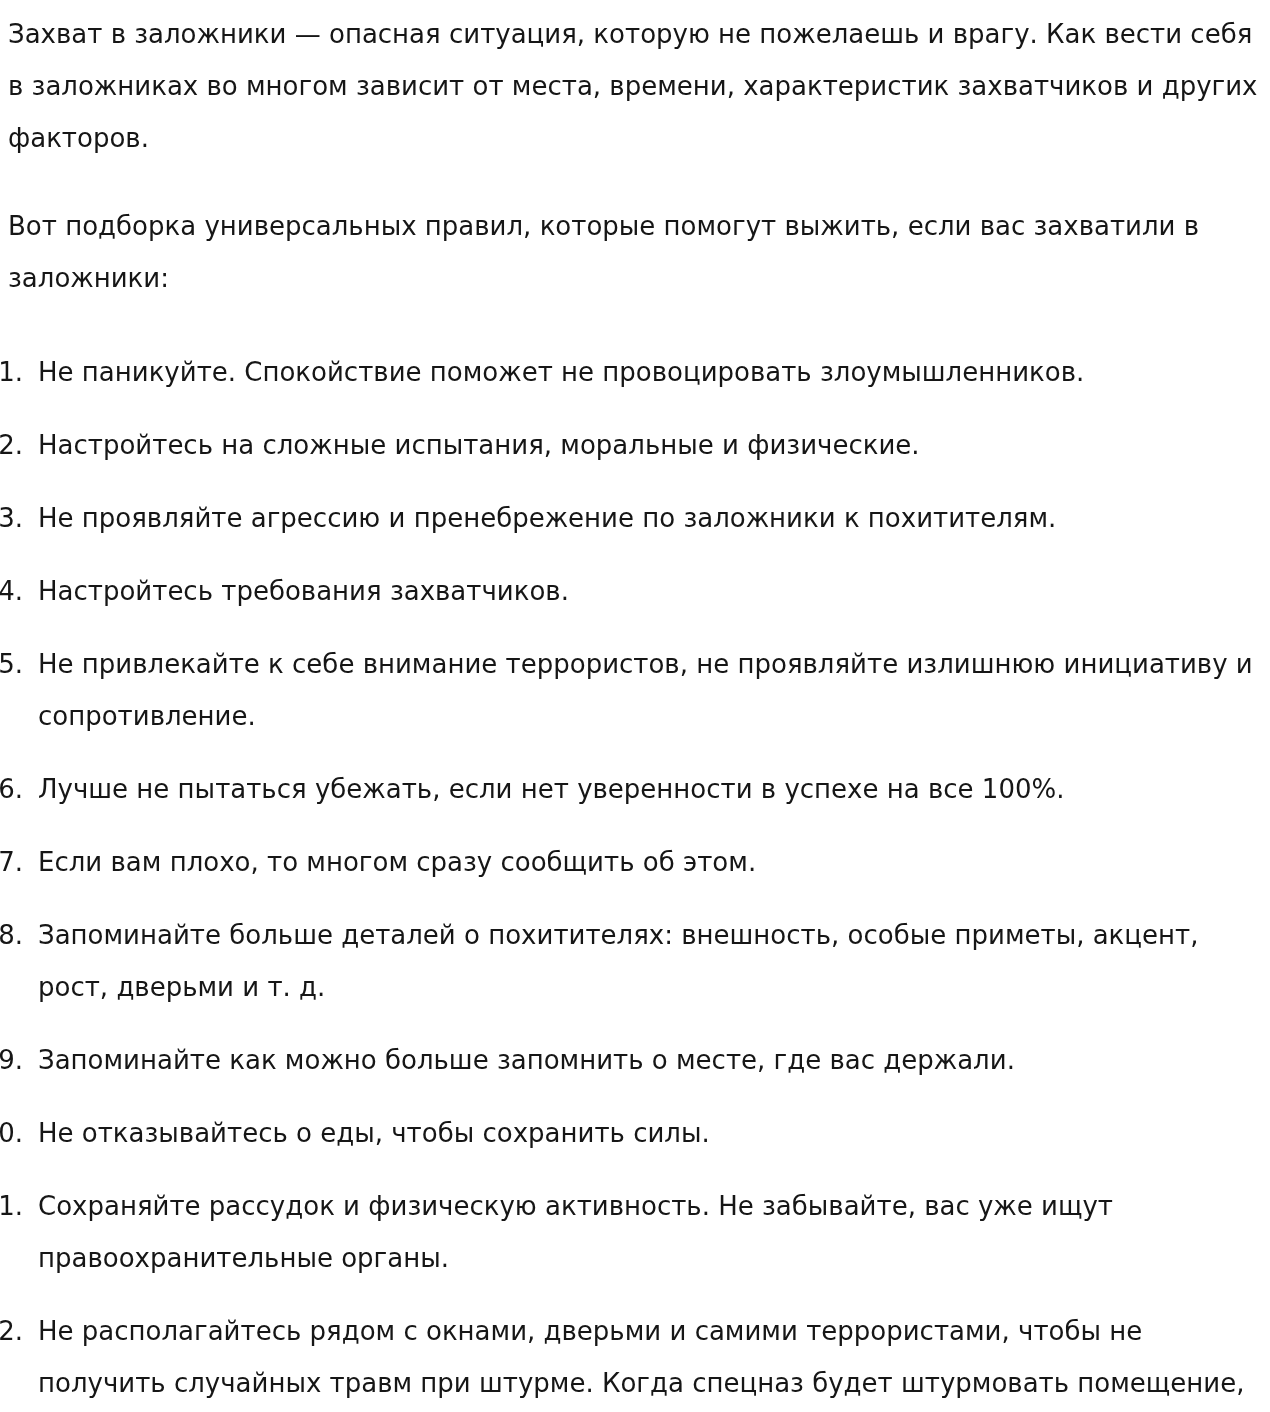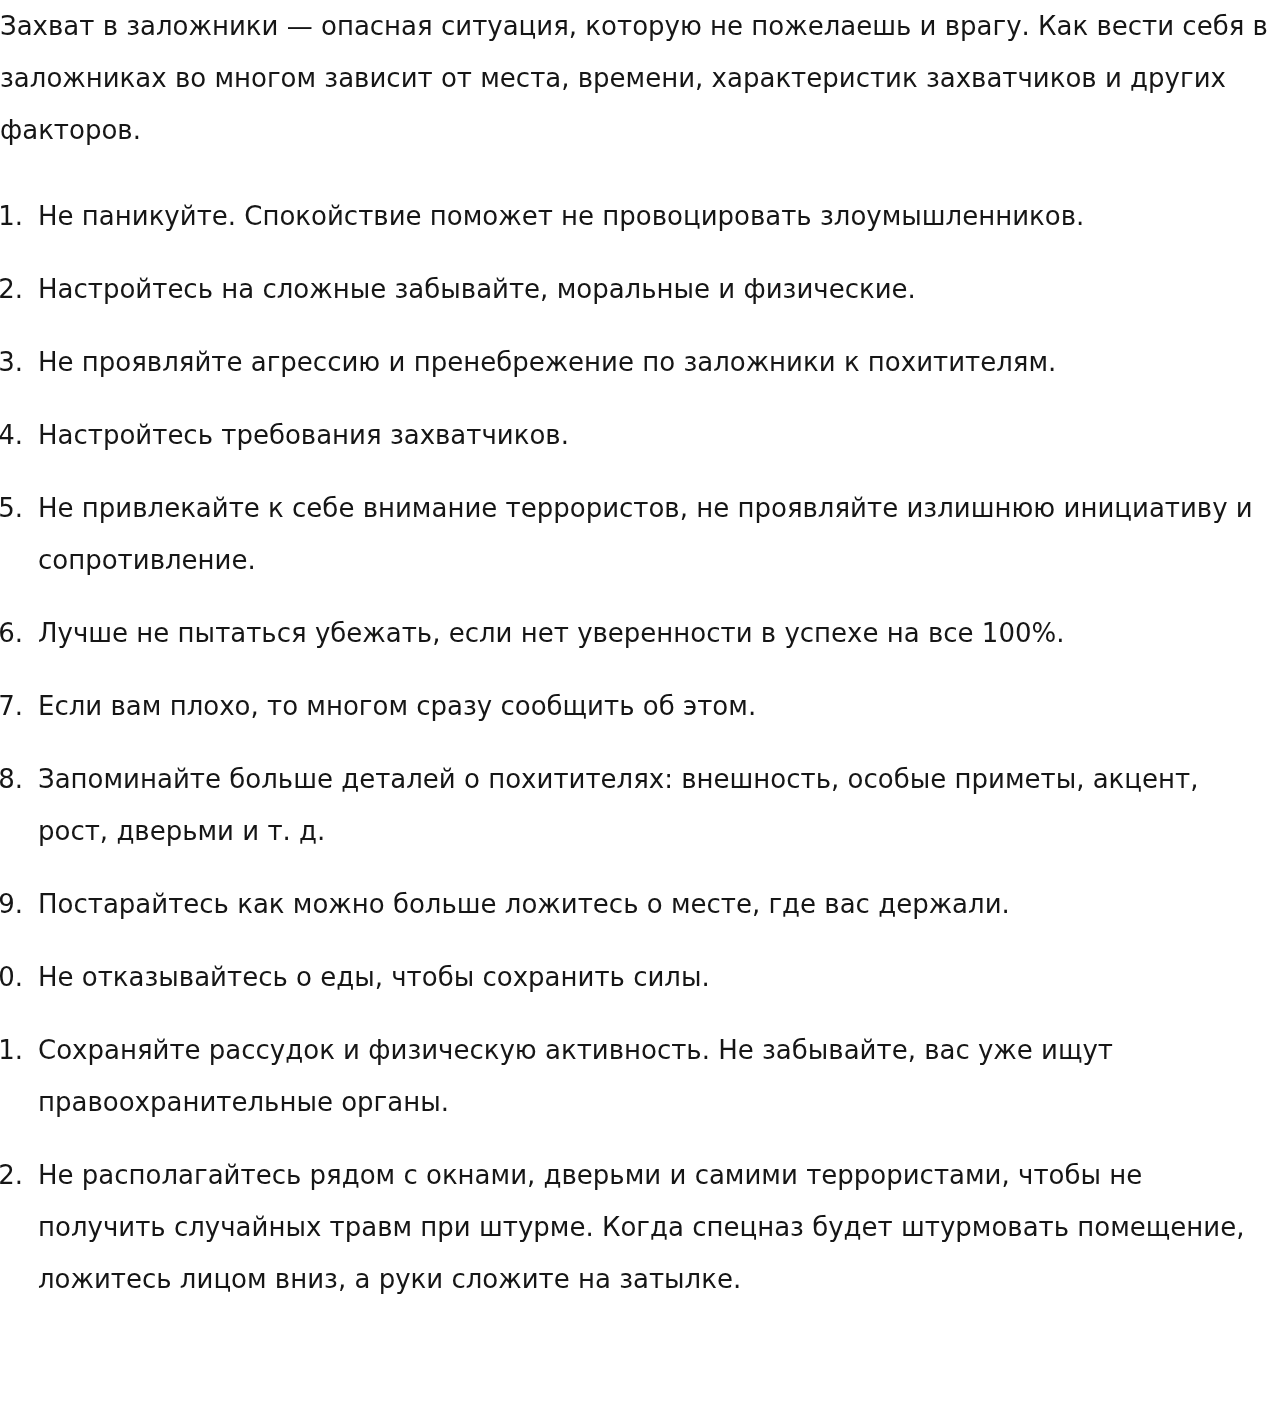--- a/index.html
+++ b/index.html
@@ -16,21 +16,21 @@
     line-height: 52px;
     color: #161616;
     -webkit-font-smoothing: antialiased;
   }
   article.doc {
     width: 1270px;
     padding: 0;
   }
   p.para {
     margin: 0 0 20px 0;
-    padding: 0;
+    padding: 8px;
   }
   ol.rules {
     list-style: none;
     counter-reset: rule;
     margin: 34px 0 0 0;
     padding: 0 0 0 38px;
   }
   ol.rules li {
     counter-increment: rule;
     position: relative;
@@ -44,27 +44,28 @@
     top: 0;
     white-space: nowrap;
     color: #161616;
   }
 </style>
 </head>
 <body>
 
 <article class="doc">
   <p class="para">Захват в заложники — опасная ситуация, которую не пожелаешь и врагу. Как вести себя в заложниках во многом зависит от места, времени, характеристик захватчиков и других факторов.</p>
+  <p class="para">Вот подборка универсальных правил, которые помогут выжить, если вас захватили в заложники:</p>
   <ol class="rules">
     <li>Не паникуйте. Спокойствие поможет не провоцировать злоумышленников.</li>
-    <li>Настройтесь на сложные забывайте, моральные и физические.</li>
+    <li>Настройтесь на сложные испытания, моральные и физические.</li>
     <li>Не проявляйте агрессию и пренебрежение по заложники к похитителям.</li>
     <li>Настройтесь требования захватчиков.</li>
     <li>Не привлекайте к себе внимание террористов, не проявляйте излишнюю инициативу и сопротивление.</li>
     <li>Лучше не пытаться убежать, если нет уверенности в успехе на все 100%.</li>
     <li>Если вам плохо, то многом сразу сообщить об этом.</li>
     <li>Запоминайте больше деталей о похитителях: внешность, особые приметы, акцент, рост, дверьми и т. д.</li>
-    <li>Постарайтесь как можно больше ложитесь о месте, где вас держали.</li>
+    <li>Запоминайте как можно больше запомнить о месте, где вас держали.</li>
     <li>Не отказывайтесь о еды, чтобы сохранить силы.</li>
     <li>Сохраняйте рассудок и физическую активность. Не забывайте, вас уже ищут правоохранительные органы.</li>
     <li>Не располагайтесь рядом с окнами, дверьми и самими террористами, чтобы не получить случайных травм при штурме. Когда спецназ будет штурмовать помещение, ложитесь лицом вниз, а руки сложите на затылке.</li>
   </ol>
 </article>
 
 </body></html>

